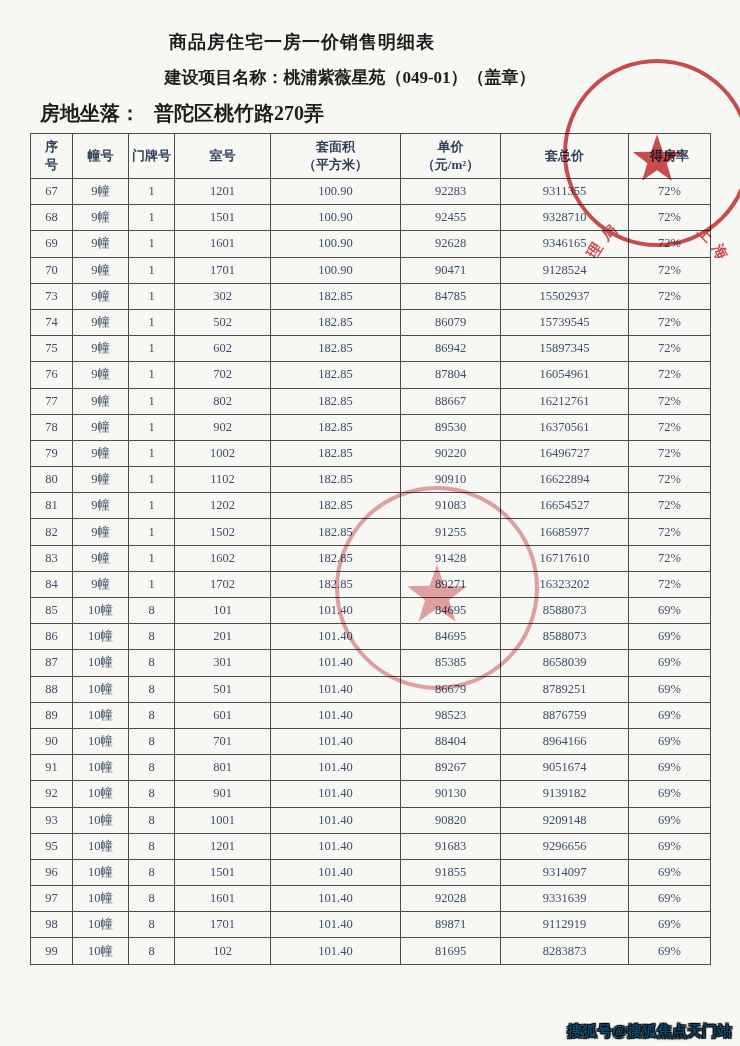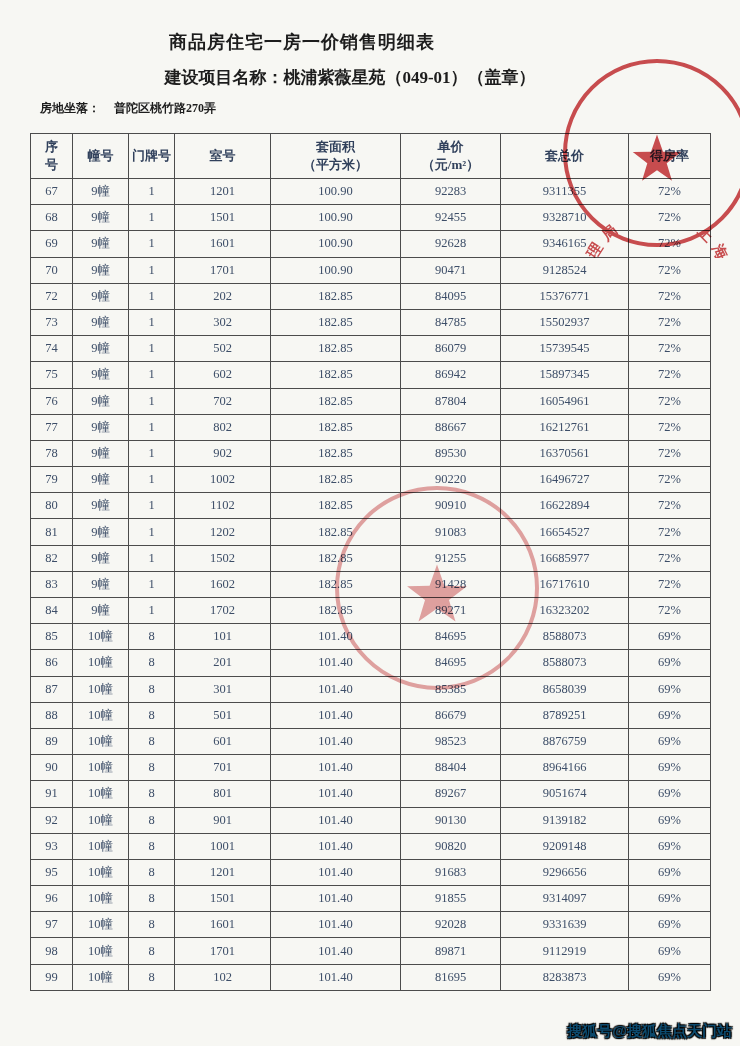--- a/index.html
+++ b/index.html
@@ -16,21 +16,21 @@
     position:absolute; top:30px; left:0; width:604px;
     text-align:center; font-size:18px; font-weight:bold;
     letter-spacing:1px; color:#1d1d1d;
   }
   .project-line {
     position:absolute; top:66px; left:0; width:700px;
     text-align:center; font-size:17px; font-weight:bold; color:#1d1d1d;
   }
   .location-line {
     position:absolute; top:100px; left:40px;
-    font-size:12px; font-weight:bold; color:#1d1d1d;
+    font-size:20px; font-weight:bold; color:#1d1d1d;
   }
   .location-line .loc { margin-left:14px; }
   table.price-table {
     position:absolute; top:133px; left:30px; width:680px;
     border-collapse:collapse; table-layout:fixed;
     font-size:12.5px; color:#3d4e68;
   }
   .price-table th, .price-table td {
     border:1px solid #4c4c4c;
     text-align:center; vertical-align:middle;
@@ -127,30 +127,20 @@
           <td>70</td>
           <td>9幢</td>
           <td>1</td>
           <td>1701</td>
           <td>100.90</td>
           <td>90471</td>
           <td>9128524</td>
           <td>72%</td>
         </tr>
         <tr>
-          <td>72</td>
-          <td>9幢</td>
-          <td>1</td>
-          <td>202</td>
-          <td>182.85</td>
-          <td>84095</td>
-          <td>15376771</td>
-          <td>72%</td>
-        </tr>
-        <tr>
           <td>73</td>
           <td>9幢</td>
           <td>1</td>
           <td>302</td>
           <td>182.85</td>
           <td>84785</td>
           <td>15502937</td>
           <td>72%</td>
         </tr>
         <tr>

